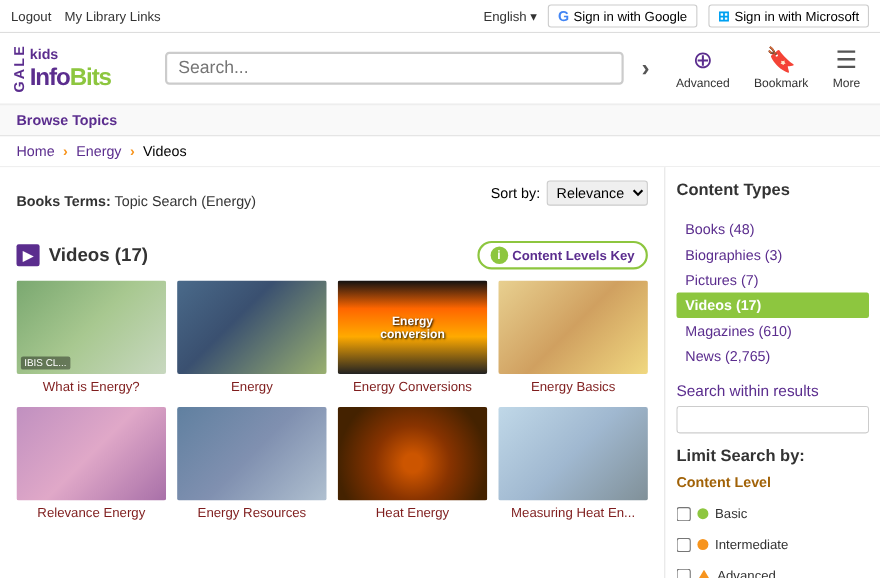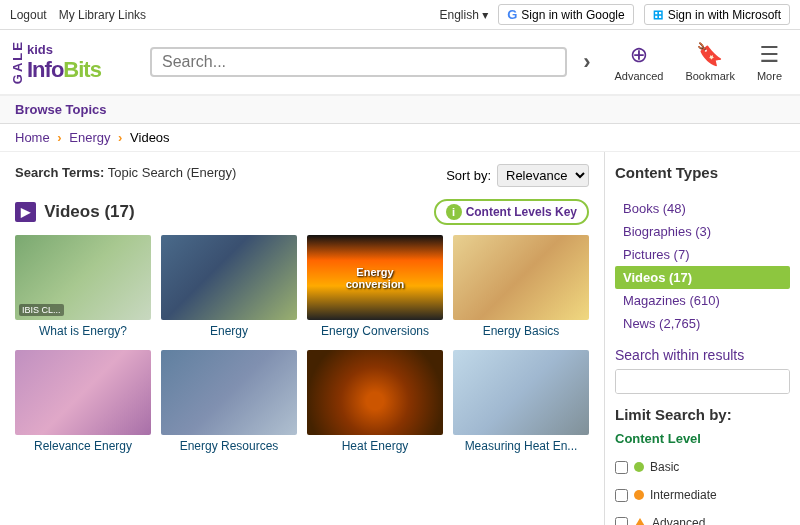--- a/index.html
+++ b/index.html
@@ -110,21 +110,21 @@
       min-width: 0;
     }
 
     .search-terms {
       font-size: 13px; margin-bottom: 10px; color: #333;
     }
     .search-terms strong { font-weight: bold; }
 
     .sort-bar {
       display: flex; align-items: center; justify-content: center;
-      margin-bottom: 4px; font-size: 13px;
+      margin-bottom: 24px; font-size: 13px;
     }
     .sort-bar label { margin-right: 6px; }
     .sort-bar select {
       font-size: 13px; border: 1px solid #ccc; padding: 2px 4px;
       border-radius: 3px;
     }
 
     .section-header {
       display: flex; align-items: center; justify-content: space-between;
       margin-bottom: 10px;
@@ -162,21 +162,21 @@
     }
     .video-thumb {
       width: 100%; height: 85px;
       object-fit: cover; display: block;
       background: #999;
       border-radius: 2px;
       overflow: hidden;
     }
     .video-caption {
       font-size: 12px; text-align: center;
-      color: #0c4a6e; margin-top: 4px;
+      color: #7f1d1d; margin-top: 4px;
       line-height: 1.3;
     }
 
     
     .thumb-1 { background: linear-gradient(135deg, #7da87b 30%, #c8d8c0 100%); position: relative; }
     .thumb-2 { background: linear-gradient(135deg, #3a5a8a 20%, #6a8ab0 80%, #8aaa70 100%); }
     .thumb-3 { background: linear-gradient(135deg, #222 0%, #ff6600 40%, #ffcc00 70%, #333 100%); }
     .thumb-4 { background: linear-gradient(135deg, #e8d0a0 0%, #e0b060 40%, #f0d080 70%); }
     .thumb-5 { background: linear-gradient(135deg, #c090c0 0%, #e0a0c0 50%, #a070a0 100%); }
     .thumb-6 { background: linear-gradient(135deg, #cc4400 10%, #884400 50%, #442200 100%); }
@@ -212,21 +212,21 @@
       display: flex; border: 1px solid #ccc; border-radius: 3px; overflow: hidden;
     }
     .search-within-box input {
       border: none; outline: none; padding: 4px 6px;
       font-size: 13px; flex: 1;
     }
 
     .limit-search { margin-top: 12px; }
     .limit-search h3 { font-size: 15px; font-weight: bold; margin-bottom: 8px; }
 
-    .content-level-label { font-size: 13px; font-weight: bold; color: #15803d; margin-bottom: 6px; }
+    .content-level-label { font-size: 13px; font-weight: bold; color: #a16207; margin-bottom: 6px; }
 
     .level-item {
       display: flex; align-items: center; gap: 6px;
       font-size: 12px; color: #333; margin-bottom: 4px; margin-top: 14px;
     }
     .level-item input[type="checkbox"] { margin: 0; }
     .level-dot {
       width: 10px; height: 10px; border-radius: 50%; display: inline-block;
     }
     .level-dot.basic { background: #8dc63f; }
@@ -322,21 +322,21 @@
   <a>Energy</a>
   <span class="chevron">›</span>
   <span>Videos</span>
 </div>
 
 <div class="main-container">
 
   <div class="content-area">
     <div style="display:flex; justify-content:space-between; align-items:center; margin-bottom:8px;">
       <div class="search-terms">
-        <strong>Search Terms:</strong>
+        <strong>Books Terms:</strong>
         <span>Topic Search (Energy)</span>
       </div>
       <div class="sort-bar">
         <label>Sort by:</label>
         <select>
           <option>Relevance</option>
           <option>Date</option>
           <option>Title</option>
         </select>
       </div>

